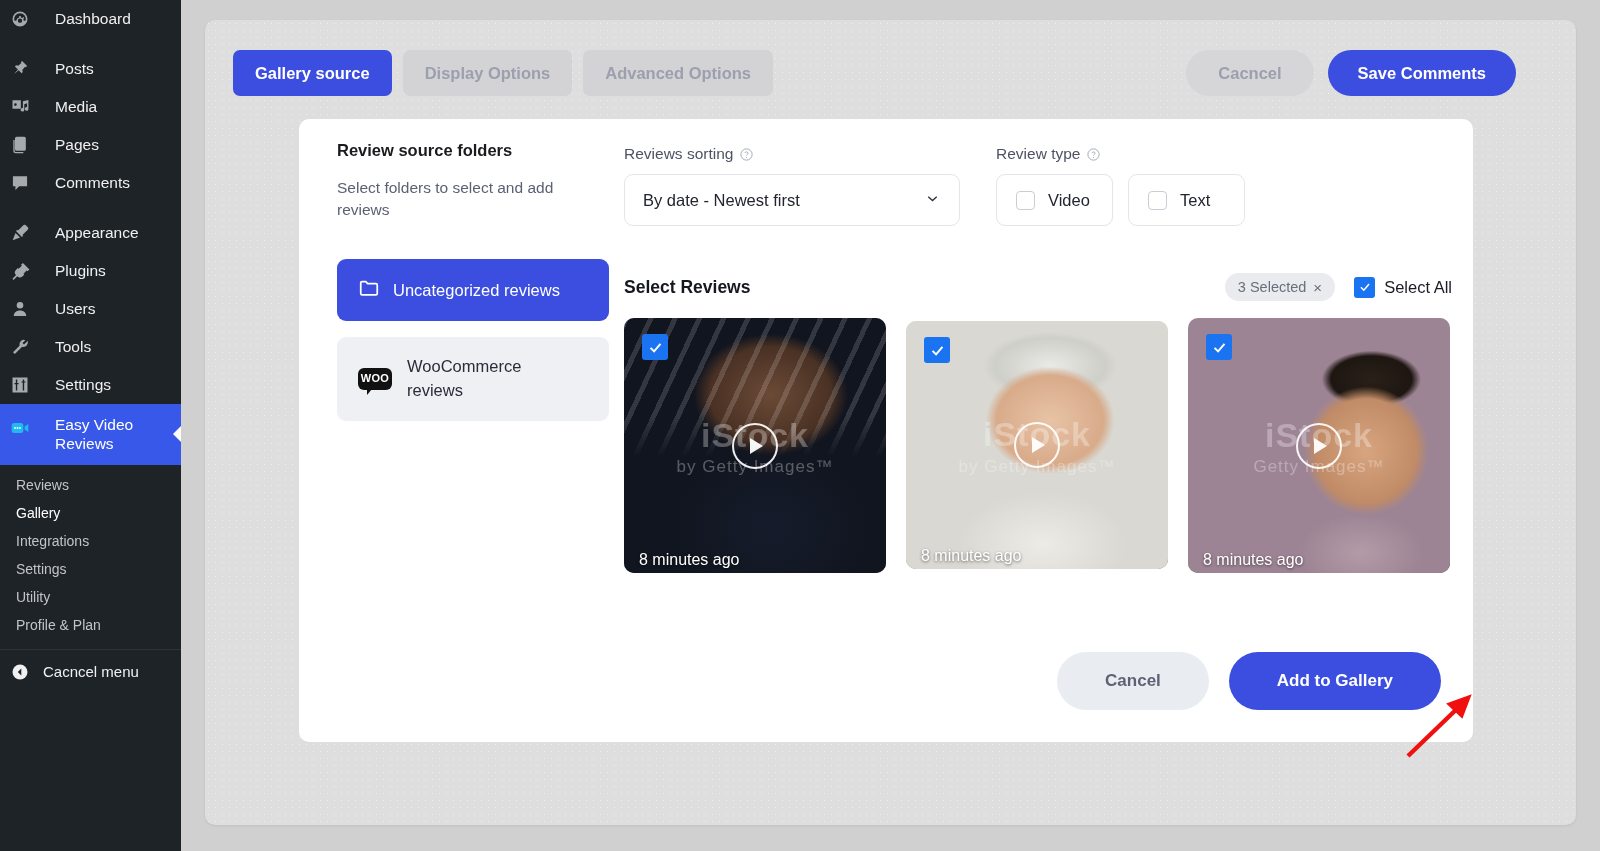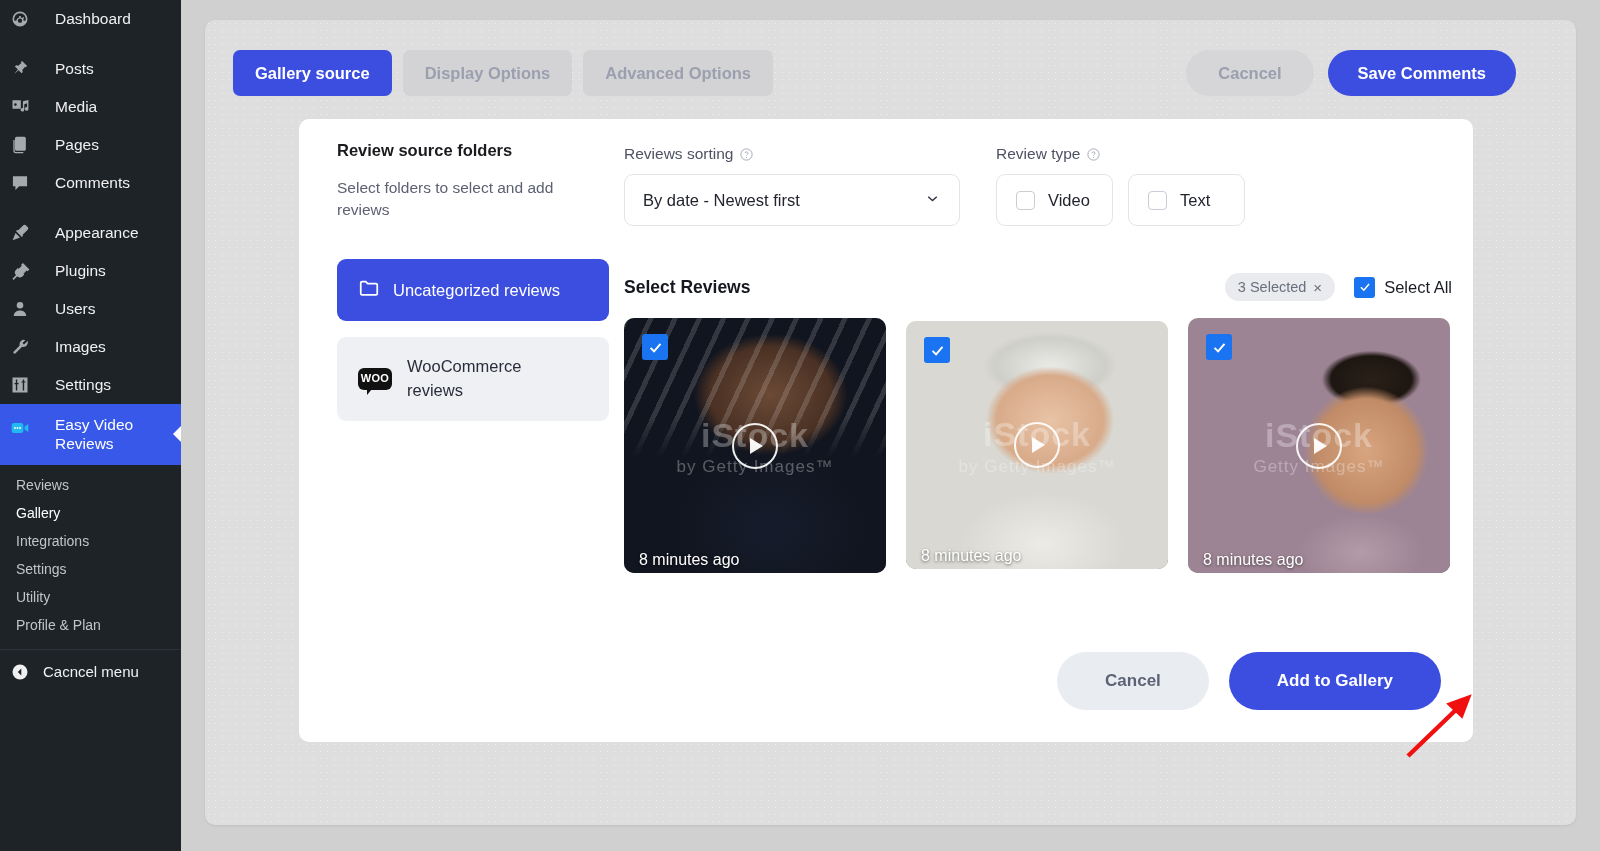--- a/index.html
+++ b/index.html
@@ -458,21 +458,21 @@
         </span>
         <span>Users</span>
       </div>
 
       <div class="menu-item">
         <span class="menu-ico">
           <svg viewBox="0 0 24 24">
               <path d="M20.2 5.6 16.8 9l-1.8-1.8 3.4-3.4a5.4 5.4 0 0 0-7 6.6L3.6 18.2l2.2 2.2 8.8-8.8a5.4 5.4 0 0 0 6.6-7z"></path>
             </svg>
         </span>
-        <span>Images</span>
+        <span>Tools</span>
       </div>
 
       <div class="menu-item">
         <span class="menu-ico">
           <svg viewBox="0 0 24 24">
               <path d="M3 3h18v18H3zM7 5.5v4.2H5.4V11H7v7.5h1.7V11h1.6V9.7H8.7V5.5zm8.3 0v2.2h-1.6V9h1.6v9.5H17V9h1.6V7.7H17V5.5z"></path>
             </svg>
         </span>
         <span>Settings</span>
       </div>

